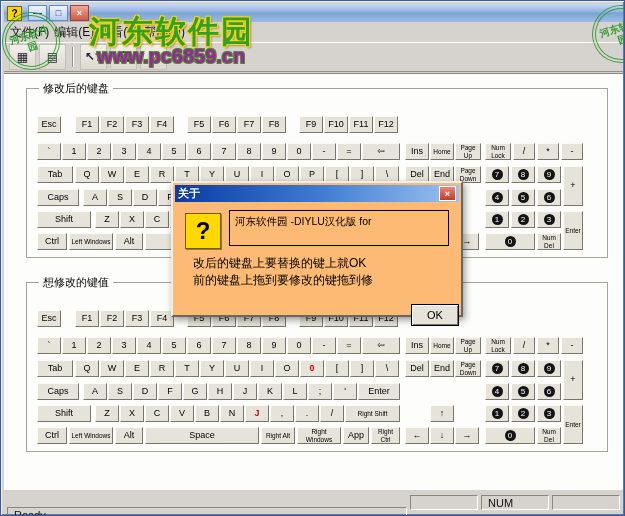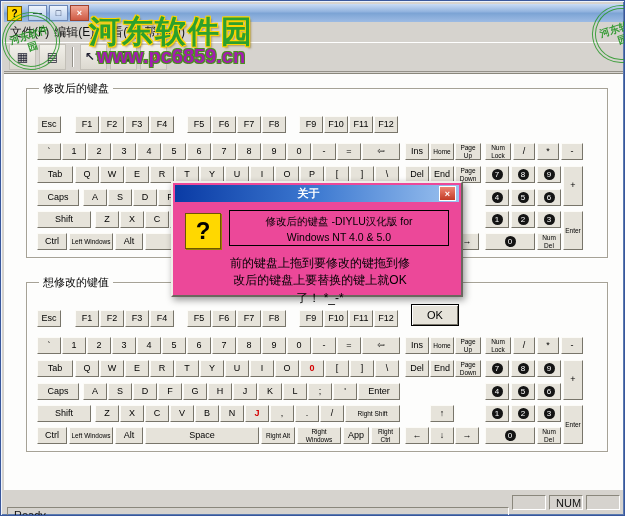--- a/index.html
+++ b/index.html
@@ -51,26 +51,26 @@
   .key.red{color:#d40000;font-weight:bold;}
   .dot{width:11px;height:11px;border-radius:50%;background:#141414;color:#fff;font-size:8px;
        line-height:11px;text-align:center;}
 
   
   .statusbar{position:absolute;left:3px;top:491px;width:619px;height:21px;background:#d6d3ce;
              display:flex;align-items:center;gap:3px;padding:2px 3px;box-sizing:border-box;font-size:11px;}
   .pane{border:1px solid;border-color:#8a877c #fff #fff #8a877c;height:15px;line-height:15px;
         padding:0 6px;box-sizing:border-box;color:#111;}
   .pane.main{flex:1;margin-top:24px;}
-  .pane.fixed{width:34px;flex:none;text-align:left;}
-
-  
-  .dialog{position:absolute;left:170px;top:180px;width:292px;height:116px;background:#ec4899;z-index:30;
+  .pane.fixed{width:68px;flex:none;text-align:left;}
+
+  
+  .dialog{position:absolute;left:170px;top:180px;width:292px;height:136px;background:#fdba74;z-index:30;
           border:2px solid;border-color:#f0eee8 #6a675e #6a675e #f0eee8;box-sizing:border-box;
-          box-shadow:2px 3px 7px rgba(0,0,0,.4);text-align:center;}
+          box-shadow:2px 3px 7px rgba(0,0,0,.4);}
   .dlg-title{position:absolute;left:2px;top:2px;right:2px;height:17px;
              background:linear-gradient(to right,#0a3ba5,#3e7ad1,#9cc2ef);
              display:flex;align-items:center;padding:0 3px;}
   .dlg-title-text{flex:1;color:#fff;font-size:11px;font-weight:bold;}
   .dlg-close{width:15px;height:13px;background:linear-gradient(#ee8573,#c23a26);border:1px solid #fff;
              color:#fff;font-size:9px;font-weight:bold;display:flex;align-items:center;justify-content:center;}
   .dlg-icon{position:absolute;left:12px;top:30px;width:34px;height:34px;background:#ffd800;
             border:1px solid #6e5600;box-shadow:1px 1px 0 #9a8200;
             color:#000;font-size:24px;font-weight:bold;display:flex;align-items:center;justify-content:center;}
   .dlg-info{position:absolute;left:56px;top:27px;width:220px;height:36px;border:1px solid #000;
@@ -396,27 +396,25 @@
     <span class="pane fixed"></span>
   </div>
 
   <div class="dialog">
     <div class="dlg-title">
       <span class="dlg-title-text">关于</span>
       <span class="dlg-close">×</span>
     </div>
     <div class="dlg-icon">?</div>
     <div class="dlg-info">
-      <div>修改后的键盘 -DIYLU汉化版 for</div>
-      <div>Windows NT 4.0 &amp; 5.0</div>
+      <div>河东软件园 -DIYLU汉化版 for</div>
     </div>
     <div class="dlg-msg">
+      <div>改后的键盘上要替换的键上就OK</div>
       <div>前的键盘上拖到要修改的键拖到修</div>
-      <div>改后的键盘上要替换的键上就OK</div>
-      <div>了！    *_-*</div>
     </div>
     <div class="dlg-ok">OK</div>
   </div>
 
   <div class="wm wm-stamp left">
     <span>河东软件园</span>
   </div>
   <div class="wm wm-site">河东软件园</div>
   <div class="wm wm-url">www.pc6859.cn</div>
   <div class="wm wm-stamp right">

